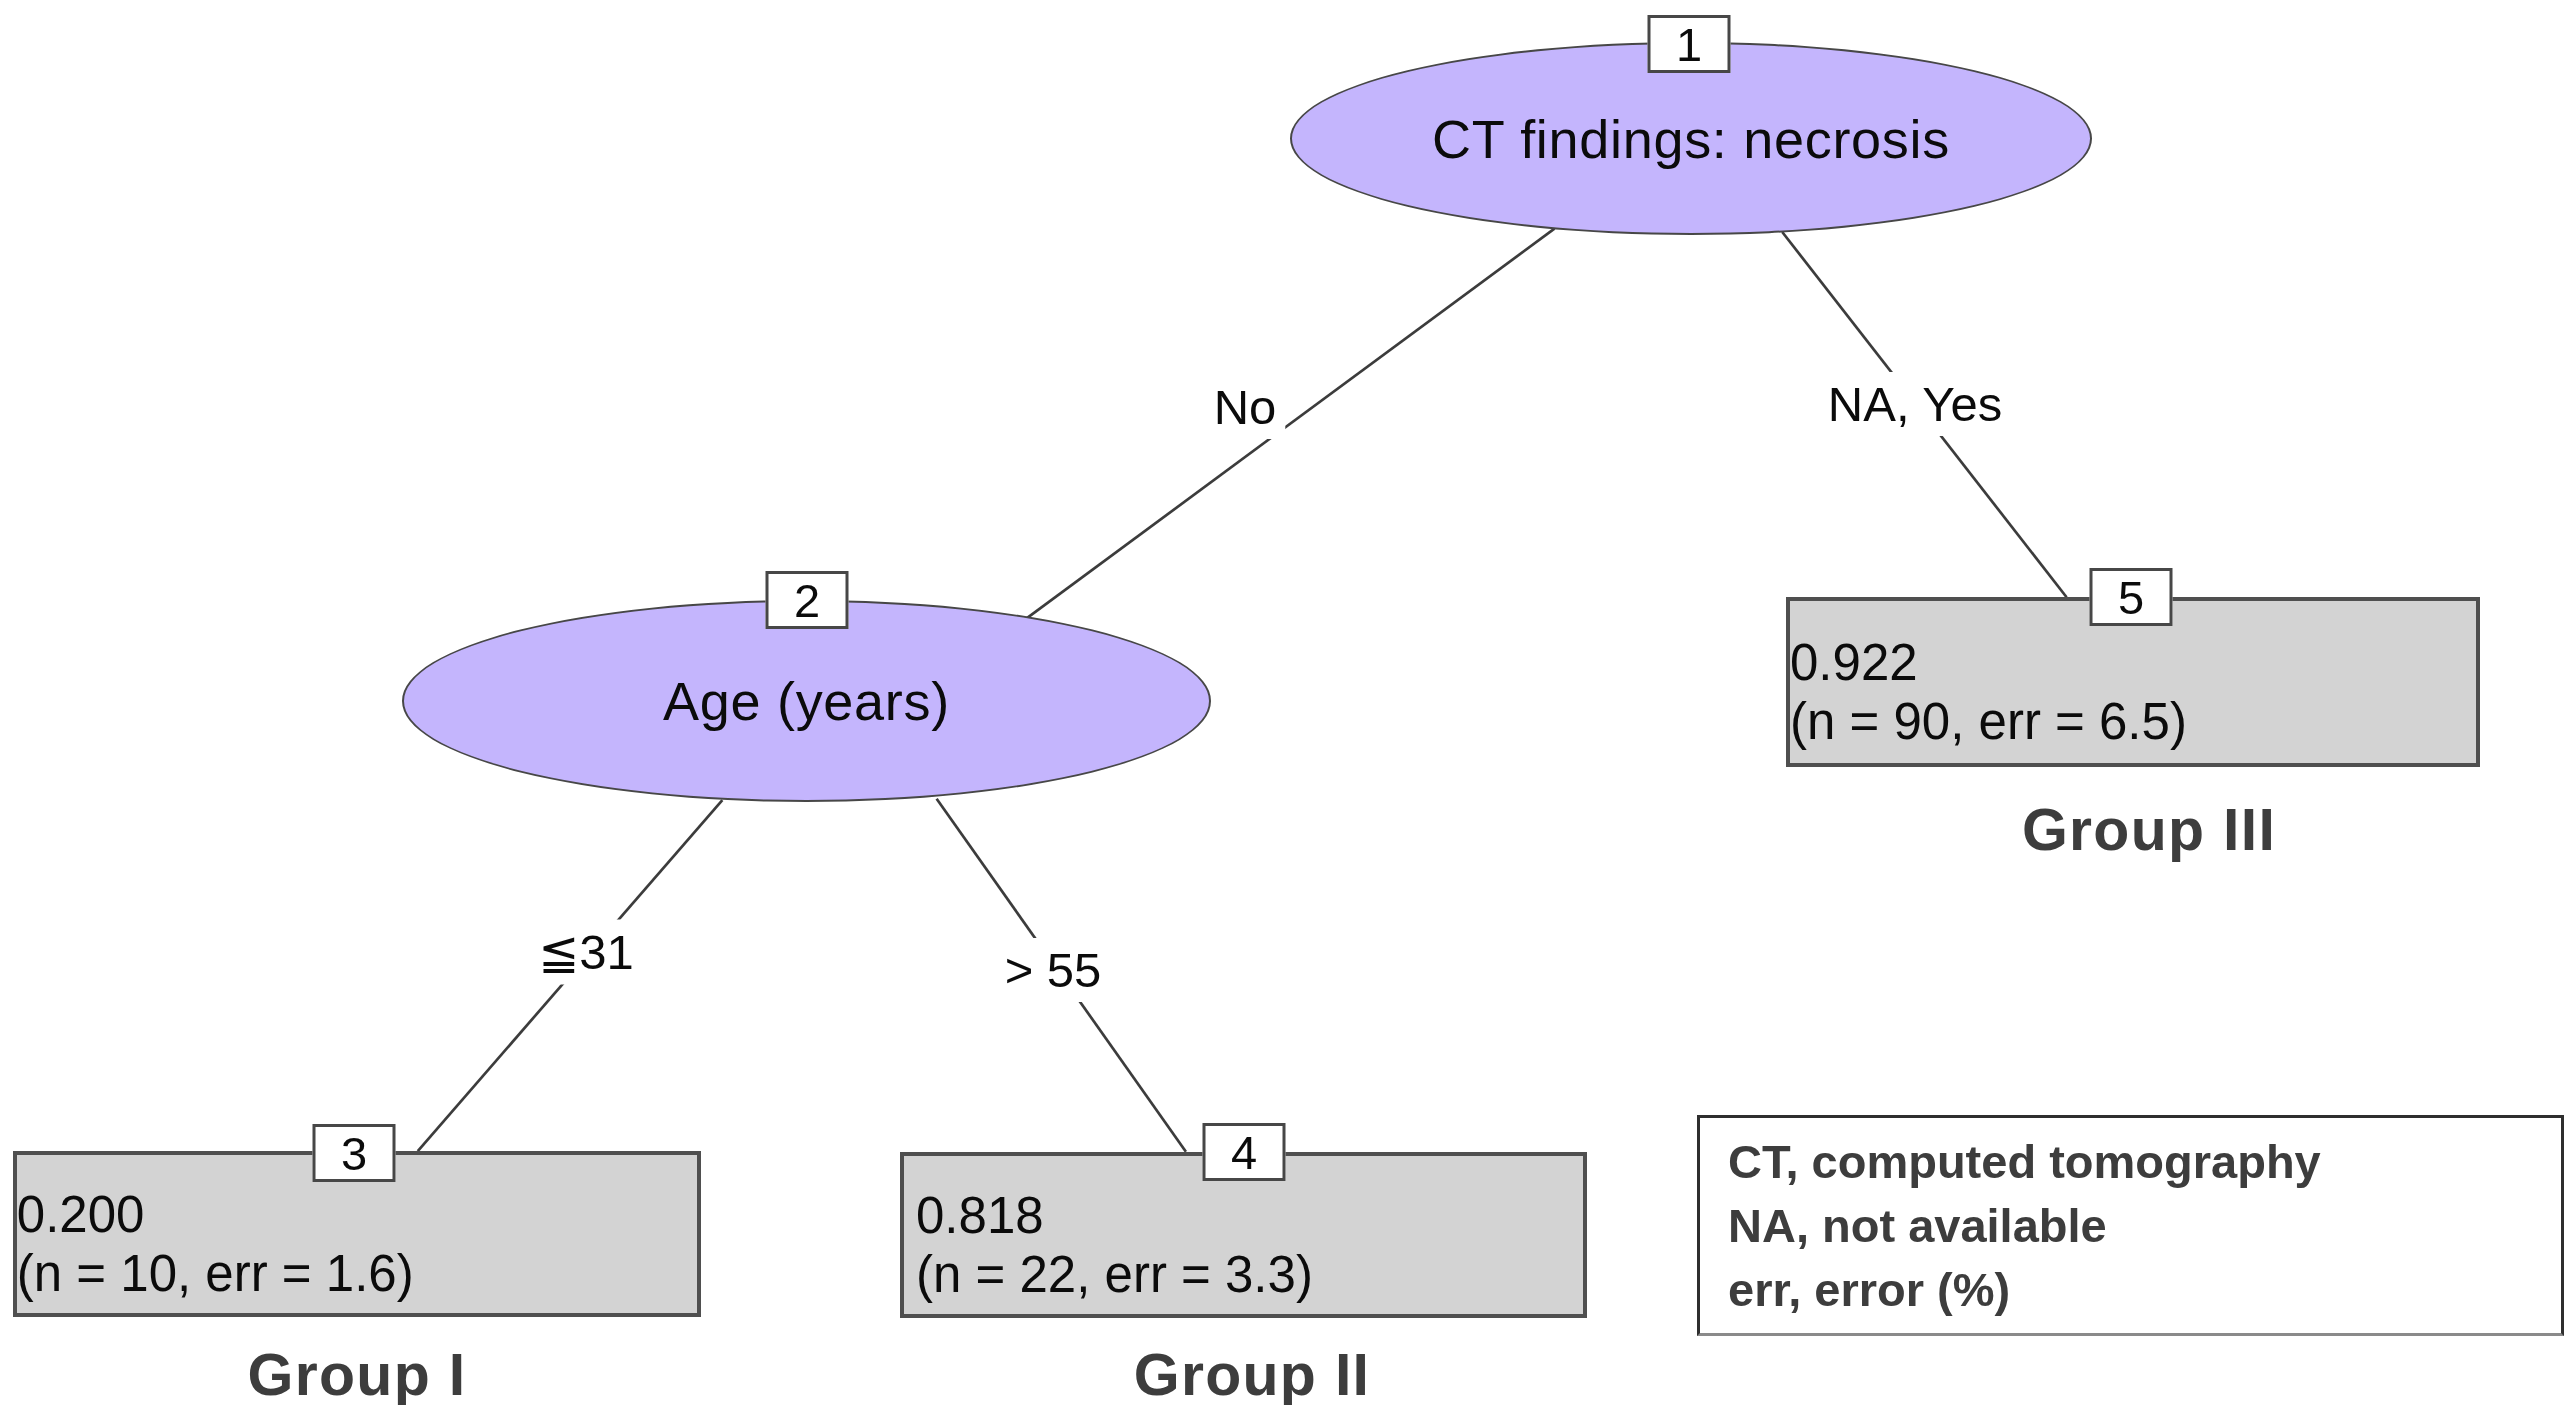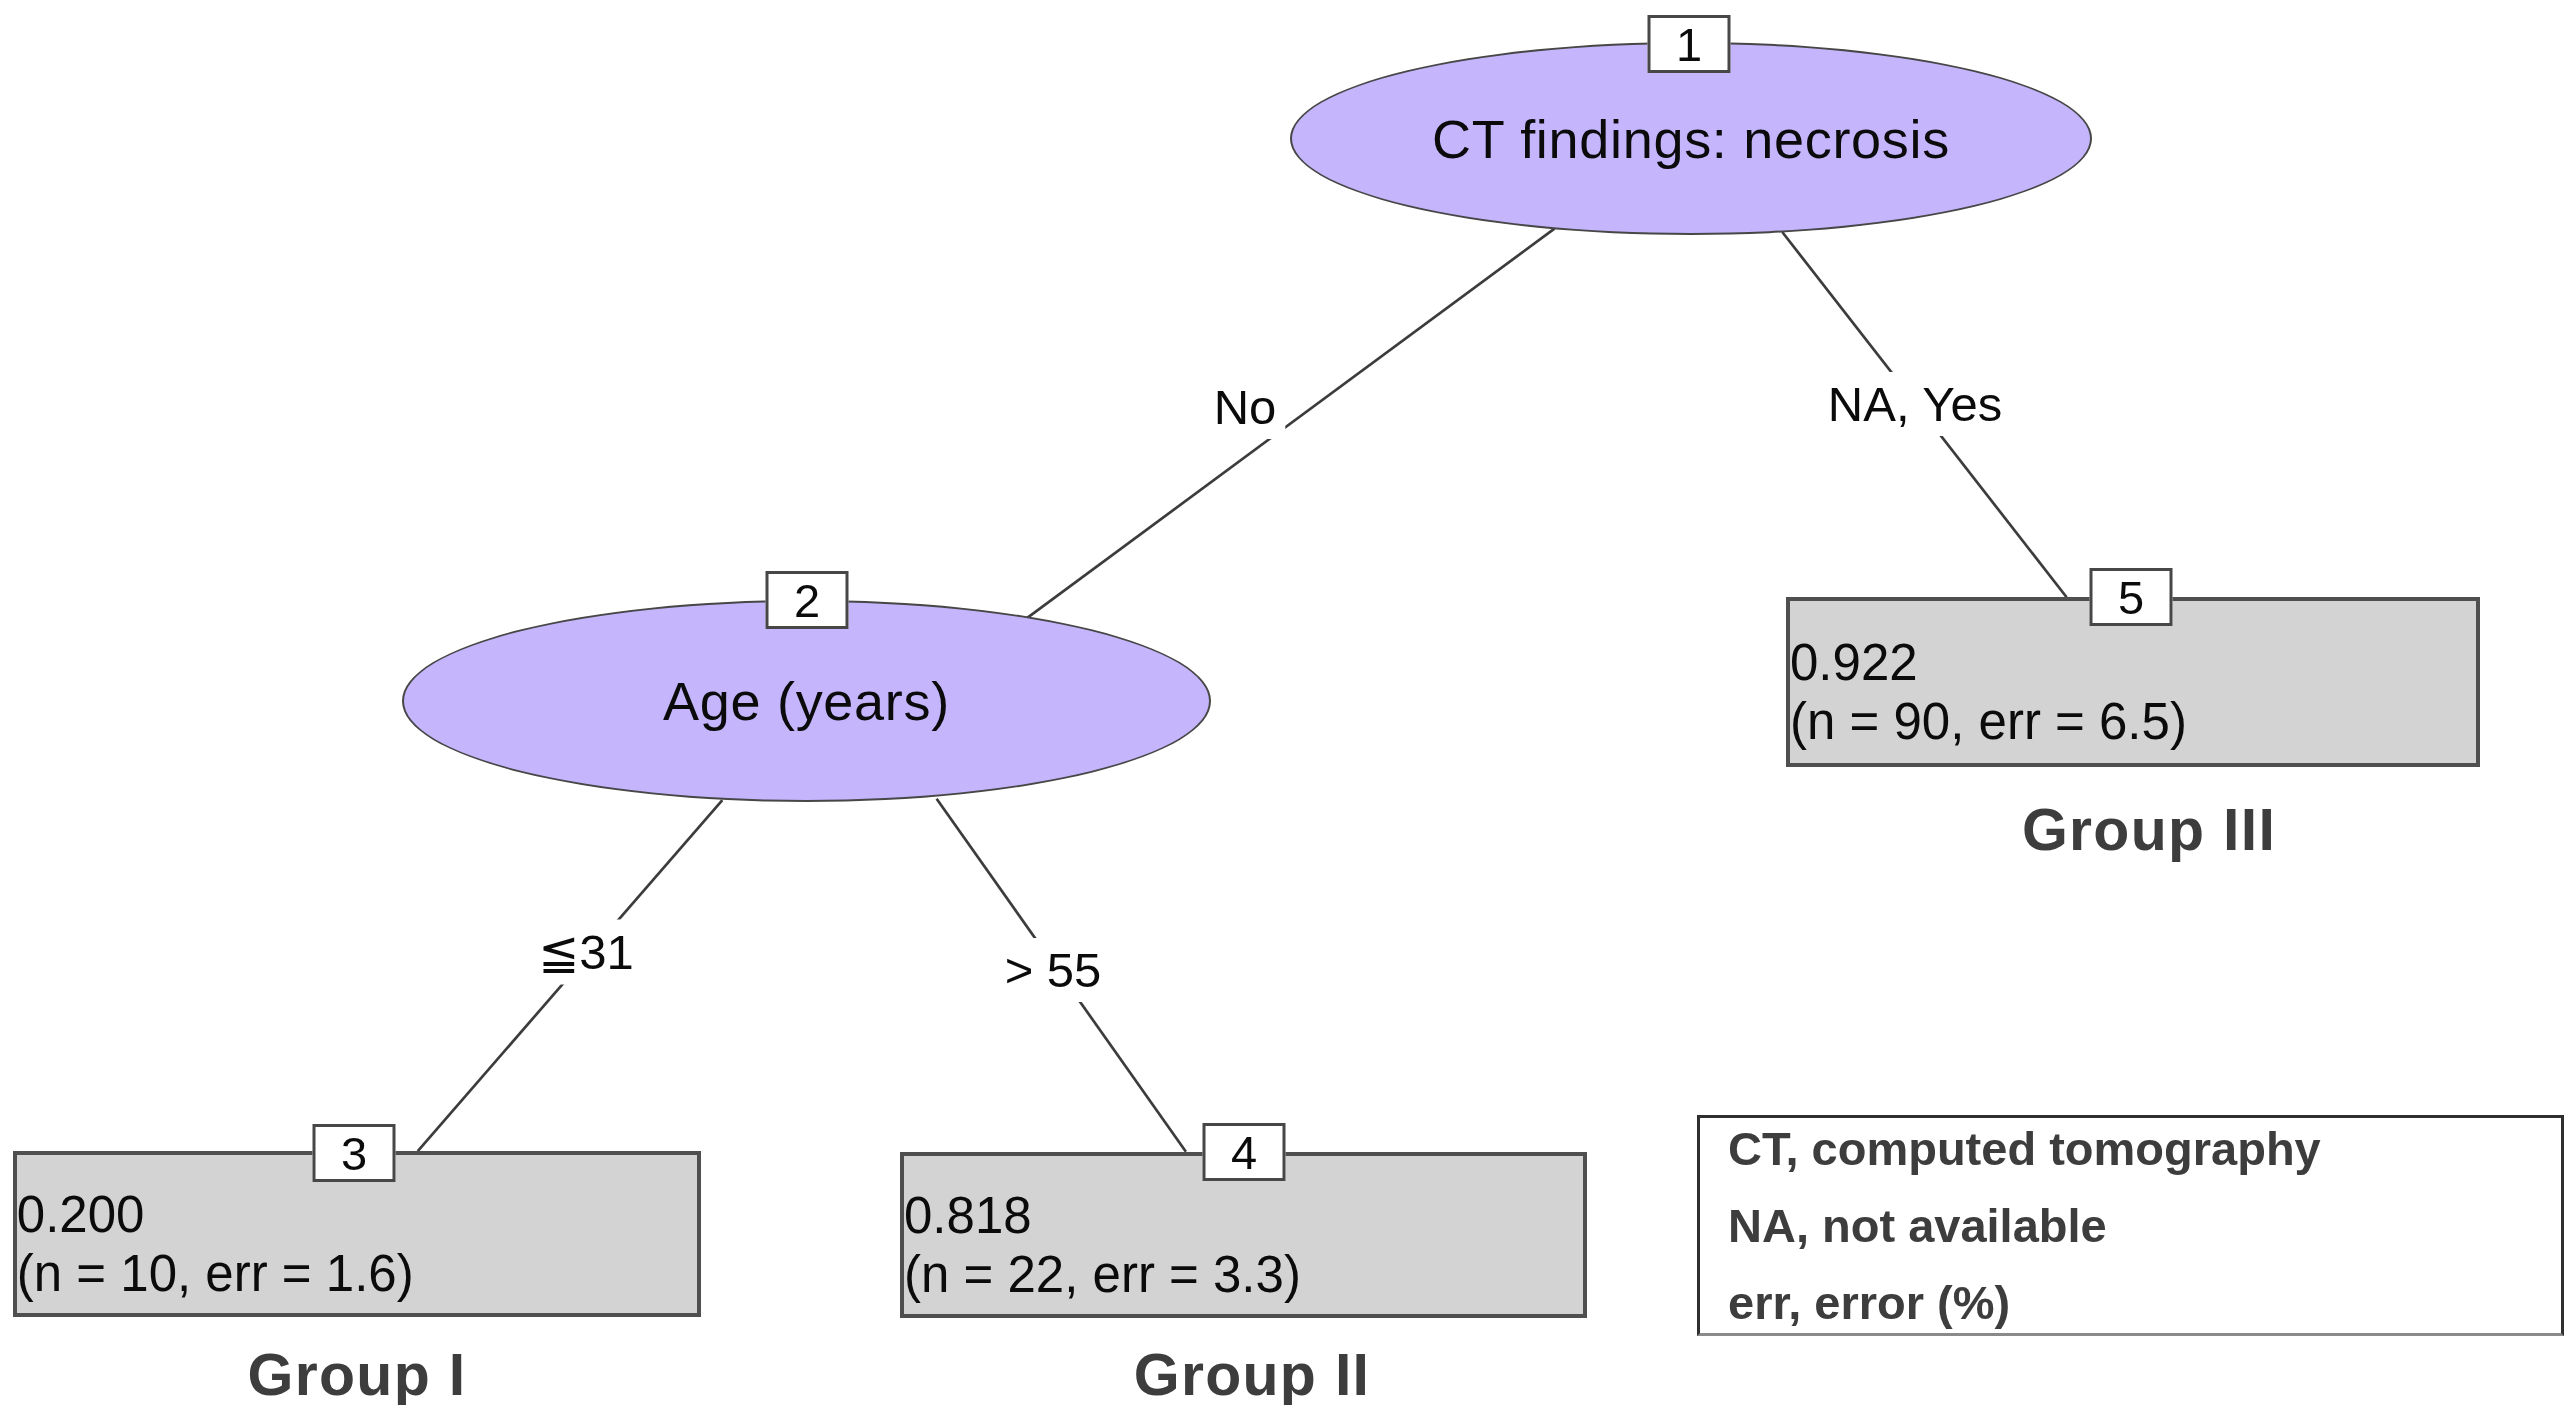--- a/index.html
+++ b/index.html
@@ -43,21 +43,21 @@
   }
   .group-label{
     position:absolute;transform:translate(-50%,-50%);
     font-weight:bold;font-size:59px;color:var(--muted-text);white-space:nowrap;
     letter-spacing:1.3px;
   }
   .legend{
     position:absolute;left:1697px;top:1115px;width:867px;height:221px;
     border:3.4px solid #2f2f2f;border-bottom-color:#8a8a8a;background:#ffffff;
     display:flex;flex-direction:column;justify-content:center;
-    padding-left:28px;gap:22px;
+    padding-left:28px;gap:9px;
   }
   .legend div{
     font-weight:bold;font-size:47px;line-height:55px;color:var(--muted-text);
     white-space:nowrap;
   }
 </style>
 </head>
 <body>
 
 <div class="stage">
@@ -90,21 +90,21 @@
 
   <div class="terminal" style="left:12.8px;top:1151px;width:688px;height:166px;">
     <div>0.200</div>
     <div>(n = 10, err = 1.6)</div>
   </div>
   <div class="idbox" style="left:354px;top:1153px;">
     <span>3</span>
   </div>
   <div class="group-label" style="left:357px;top:1375px;">Group I</div>
 
-  <div class="terminal" style="left:900px;top:1152px;width:687px;height:166px;">
+  <div class="terminal" style="left:900px;top:1152px;width:687px;height:166px;padding-left:12px;">
     <div>0.818</div>
     <div>(n = 22, err = 3.3)</div>
   </div>
   <div class="idbox" style="left:1244px;top:1152px;">
     <span>4</span>
   </div>
   <div class="group-label" style="left:1252px;top:1375px;">Group II</div>
 
   <div class="terminal" style="left:1786px;top:597px;width:694px;height:170px;">
     <div>0.922</div>

